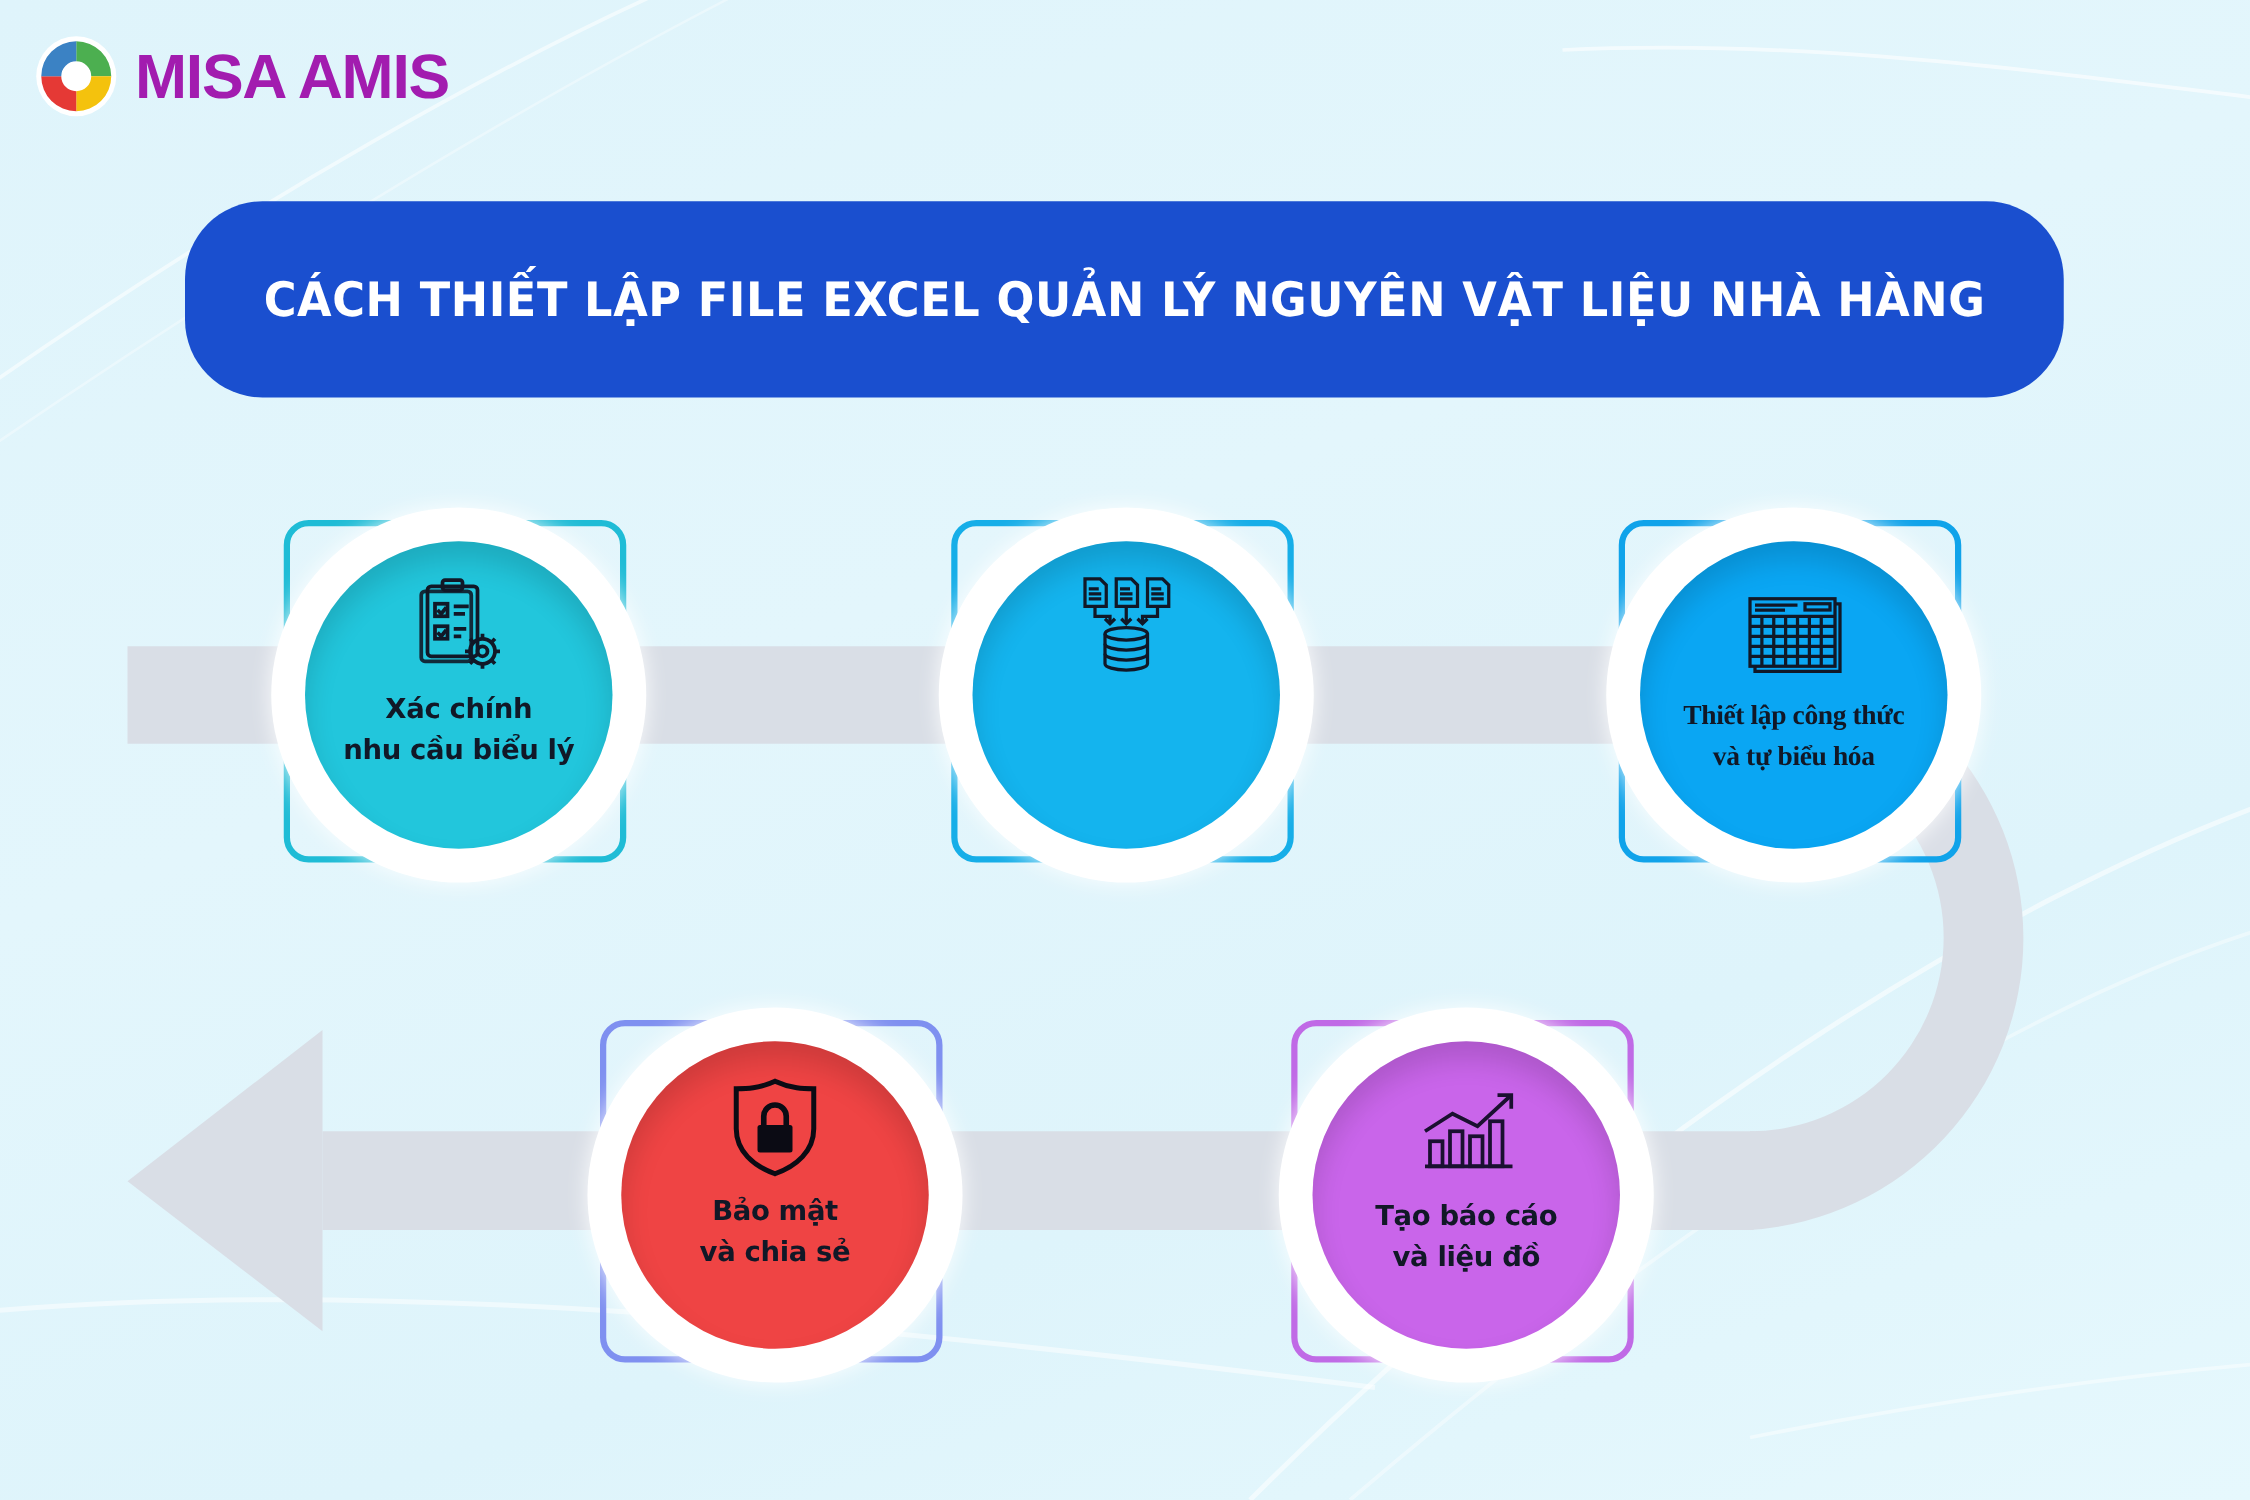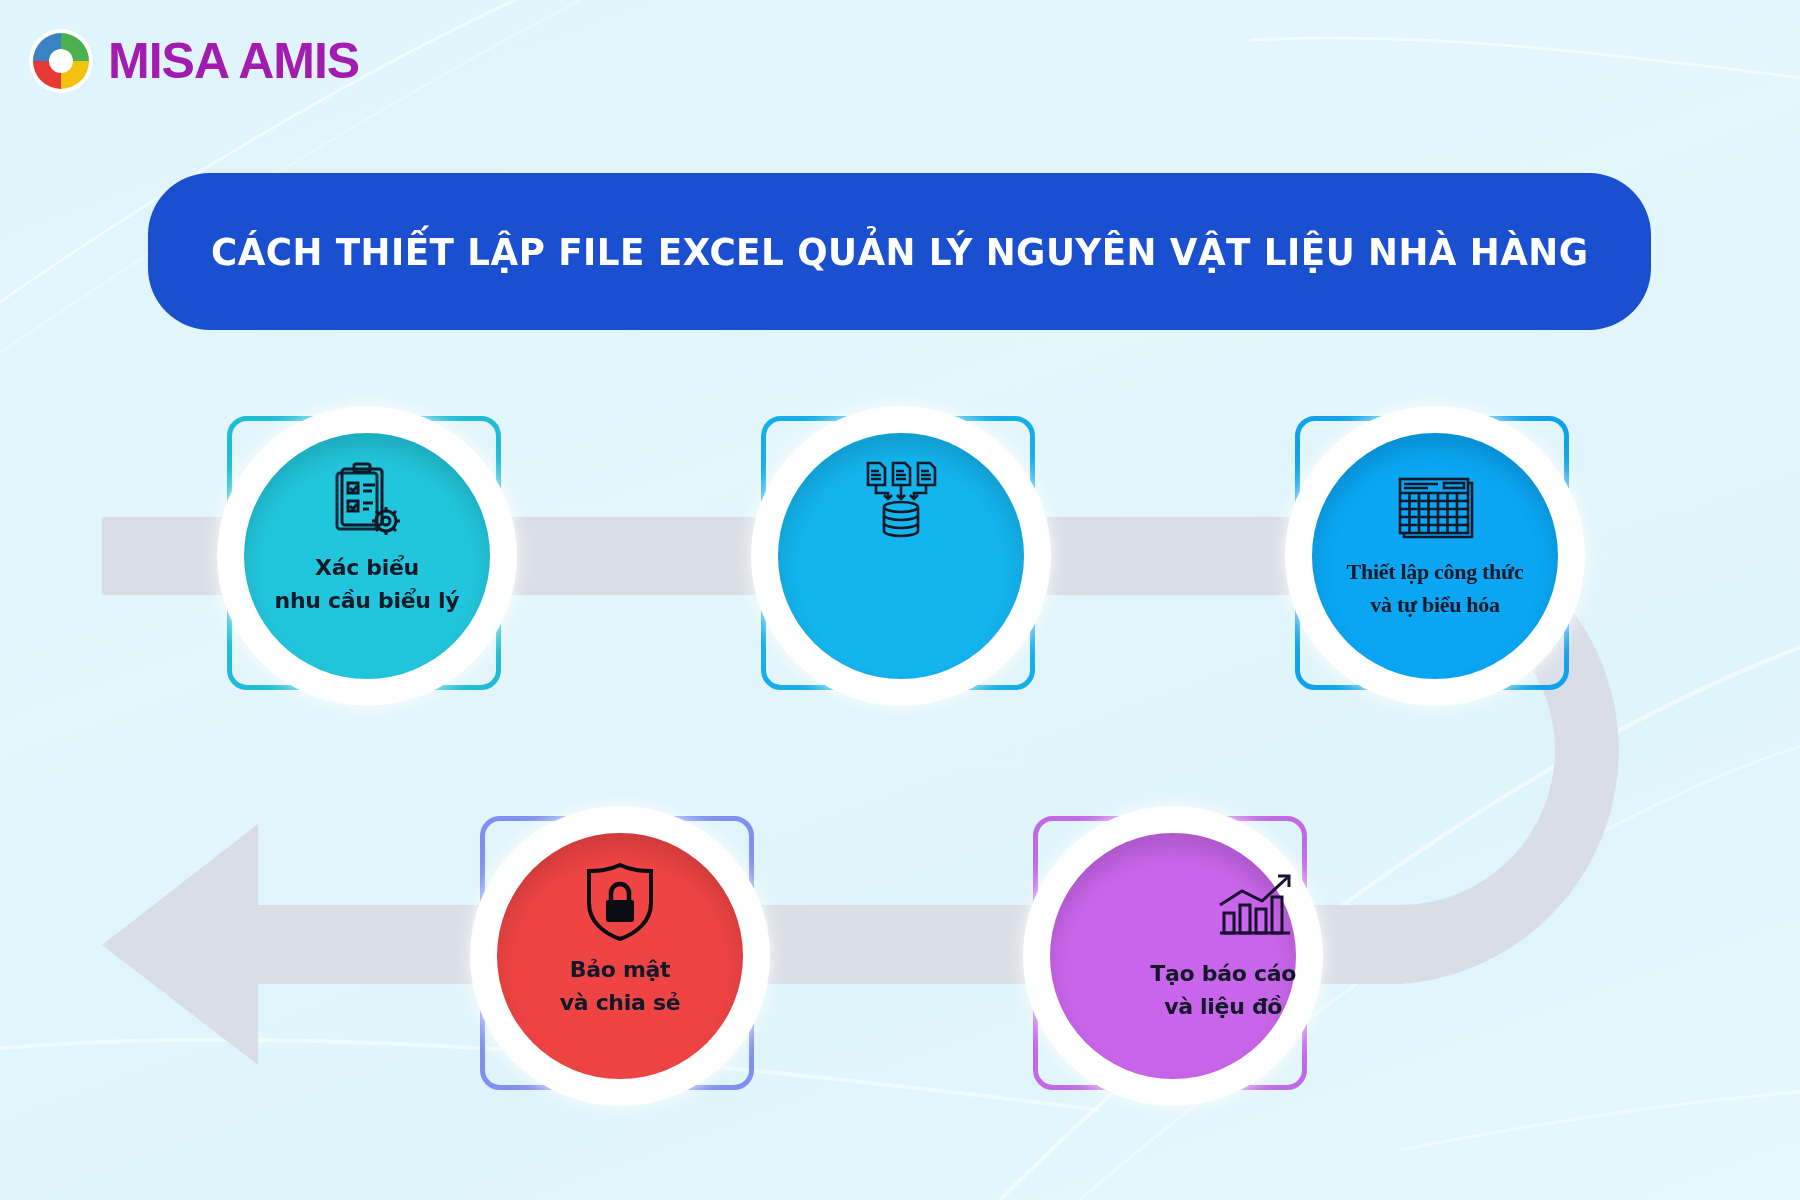--- a/index.html
+++ b/index.html
@@ -9,21 +9,21 @@
     font-family: "DejaVu Sans", sans-serif;
   }
   .bg-art { position: absolute; left: 0; top: 0; width: 1800px; height: 1200px; }
   .logo { position: absolute; left: 28px; top: 28px; height: 66px; display: flex; align-items: center; }
   .logo-mark { width: 66px; height: 66px; }
   .logo-text {
     margin-left: 14px; font-family: "Liberation Sans", sans-serif; font-weight: 700;
     font-size: 50px; letter-spacing: -1px; color: #a21caf; line-height: 1;
   }
   .title-bar {
-    position: absolute; left: 148px; top: 173px; width: 1503px; height: 157px;
+    position: absolute; left: 148px; top: 161px; width: 1503px; height: 157px;
     background: #1a4fcf; border-radius: 62px;
     display: flex; align-items: center; justify-content: center;
   }
   .title-text {
     color: #ffffff; font-family: "DejaVu Sans", sans-serif; font-weight: 700;
     font-size: 38px; letter-spacing: 0.5px; transform: scaleX(0.94); white-space: nowrap;
   }
   .track { position: absolute; left: 0; top: 0; width: 1800px; height: 1200px; }
   .step { position: absolute; width: 0; height: 0; }
   .step .frame {
@@ -100,21 +100,21 @@
       <rect x="24" y="26" width="10" height="10"></rect>
       <path d="M26 31 l3 3 l4 -5"></path>
       <rect x="24" y="44" width="10" height="10"></rect>
       <path d="M26 49 l3 3 l4 -5"></path>
       <path d="M39 28 h12 M39 34 h9 M39 46 h10 M39 52 h6"></path>
       <circle cx="62" cy="64" r="10"></circle>
       <circle cx="62" cy="64" r="4"></circle>
       <path d="M62 50 v4 M62 74 v4 M48 64 h4 M72 64 h4 M52 54 l3 3 M69 71 l3 3 M52 74 l3 -3 M69 57 l3 -3"></path>
     </svg>
     <div class="label">
-      <div>Xác biểu</div>
+      <div>Xác chính</div>
       <div>nhu cầu biểu lý</div>
     </div>
   </div>
 </div>
 
 <div class="step" style="left:901px; top:556px;">
   <div class="frame" style="border-color:#16aee8;"></div>
   <div class="ring"></div>
   <div class="disc" style="background:#14b4ee;">
     <svg class="icon" viewBox="0 0 86 86" fill="none" stroke="#111827" stroke-width="2.6">
@@ -152,21 +152,21 @@
     <div class="label" style="margin-top:2px;font-family:Liberation Serif, serif;">
       <div>Thiết lập công thức</div>
       <div>và tự biểu hóa</div>
     </div>
   </div>
 </div>
 
 <div class="step" style="left:1173px; top:956px;">
   <div class="frame" style="border-color:#c06ae6;"></div>
   <div class="ring"></div>
-  <div class="disc" style="background:#c965ea;align-items:flex-end;">
+  <div class="disc" style="background:#c965ea;">
     <svg class="icon" viewBox="0 0 86 86" fill="none" stroke="#1a1030" stroke-width="3" style="margin-top:30px;">
       <path d="M10 70 h70"></path>
       <rect x="14" y="50" width="10" height="20"></rect>
       <rect x="30" y="42" width="10" height="28"></rect>
       <rect x="46" y="46" width="10" height="24"></rect>
       <rect x="62" y="34" width="10" height="36"></rect>
       <path d="M10 42 l22 -14 l20 10 l26 -24"></path>
       <path d="M68 13 h11 v11"></path>
     </svg>
     <div class="label">

